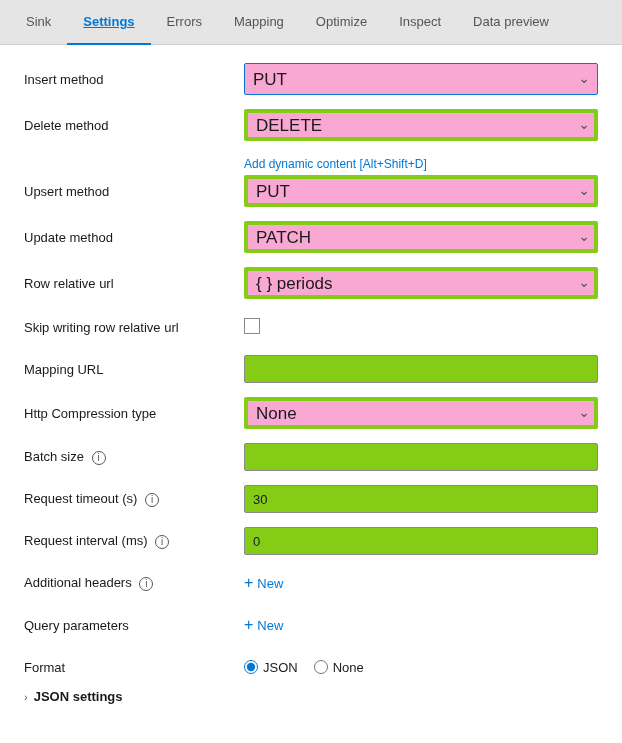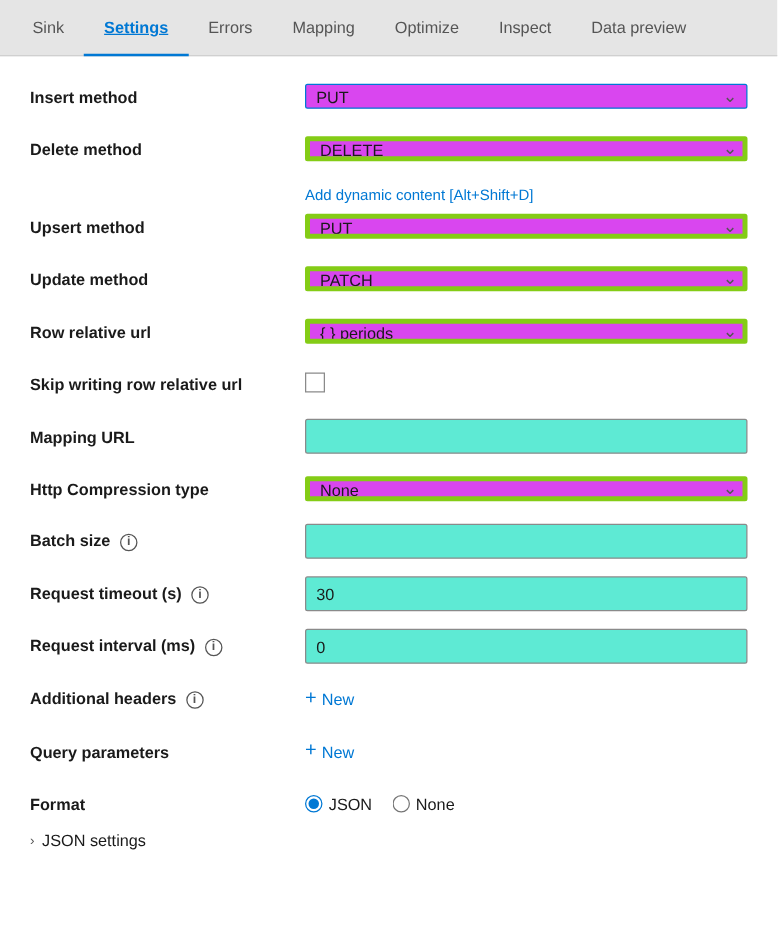--- a/index.html
+++ b/index.html
@@ -45,35 +45,35 @@
       display: flex;
       align-items: center;
       margin-bottom: 14px;
       min-height: 28px;
     }
     .form-label {
       width: 220px;
       flex-shrink: 0;
       font-size: 13px;
       color: #1a1a1a;
-      font-weight: 700;
+      font-weight: 400;
     }
     .form-control {
       flex: 1;
     }
 
     
     .custom-select {
       width: 100%;
-      height: 20px;
+      height: 32px;
       border: 1.5px solid #0078d4;
       border-radius: 2px;
-      background: #d946ef;
+      background: #f9a8d4;
       padding: 0 28px 0 8px;
-      font-size: 13px;
+      font-size: 17px;
       appearance: none;
       -webkit-appearance: none;
       cursor: pointer;
       position: relative;
       color: #1a1a1a;
     }
     .custom-select.normal {
       border: 4px solid #84cc16;
     }
     .select-wrapper {
@@ -114,21 +114,21 @@
 
     
     .custom-input {
       width: 100%;
       height: 28px;
       border: 1px solid #8a8a8a;
       border-radius: 2px;
       padding: 0 8px;
       font-size: 13px;
       color: #1a1a1a;
-      background: #5eead4;
+      background: #84cc16;
     }
 
     
     .info-icon {
       display: inline-flex;
       align-items: center;
       justify-content: center;
       width: 14px;
       height: 14px;
       border-radius: 50%;
@@ -185,21 +185,21 @@
       gap: 6px;
       margin-top: 8px;
       cursor: pointer;
     }
     .chevron-right {
       font-size: 11px;
       color: #555;
     }
     .json-settings-label {
       font-size: 13px;
-      font-weight: 400;
+      font-weight: 700;
       color: #1a1a1a;
     }
 
     
     .section-spacer {
       margin-bottom: 6px;
     }
   </style>
 </head>
 <body>

